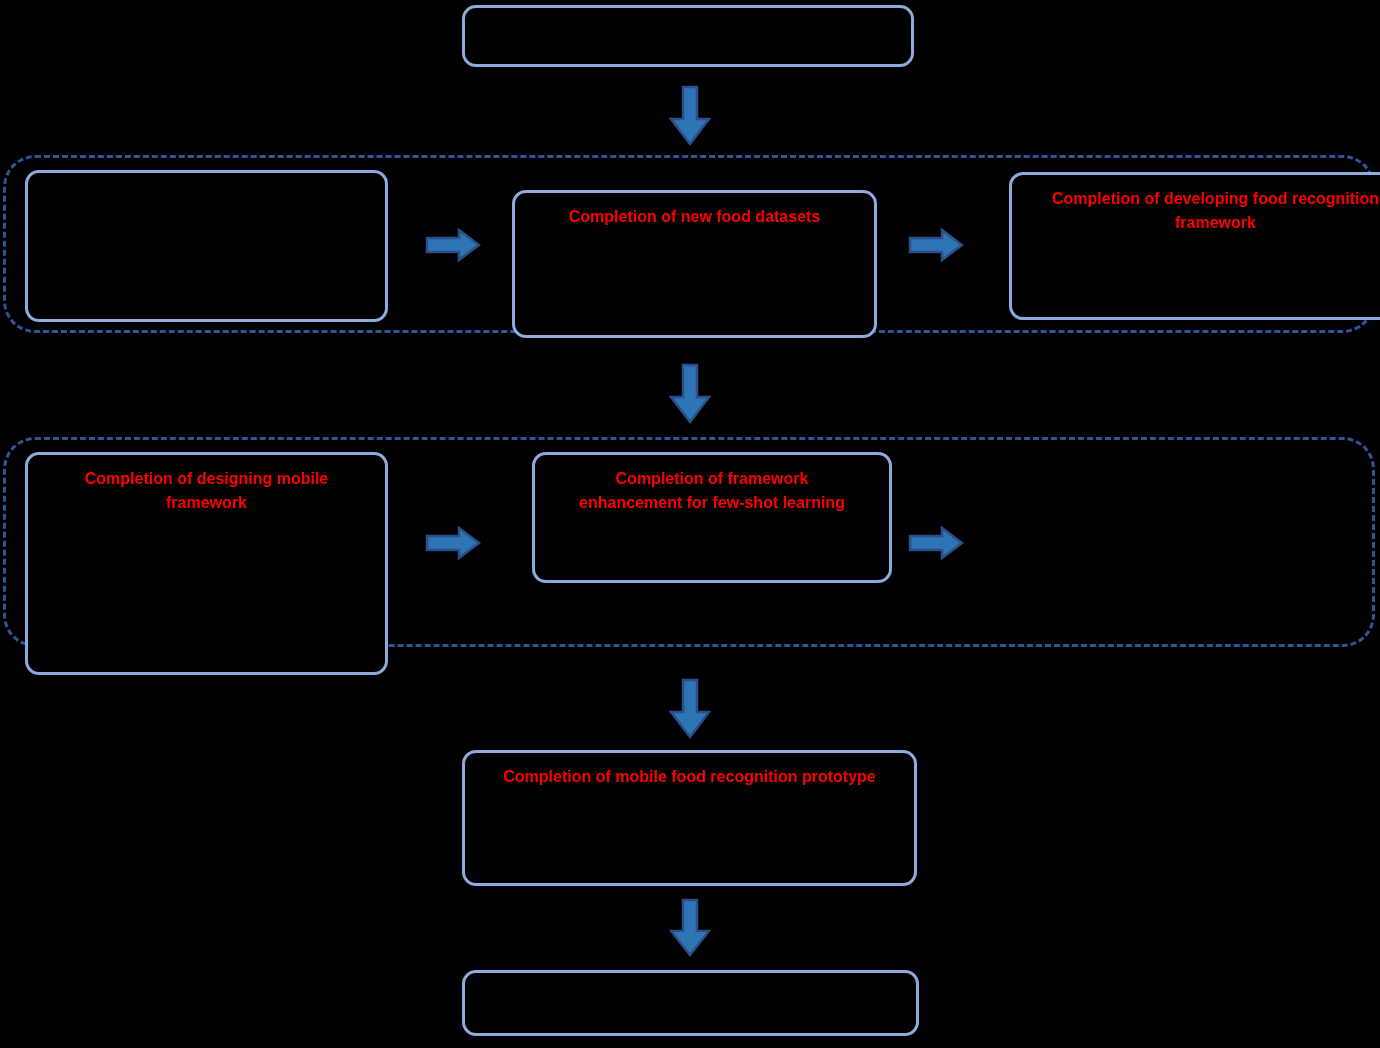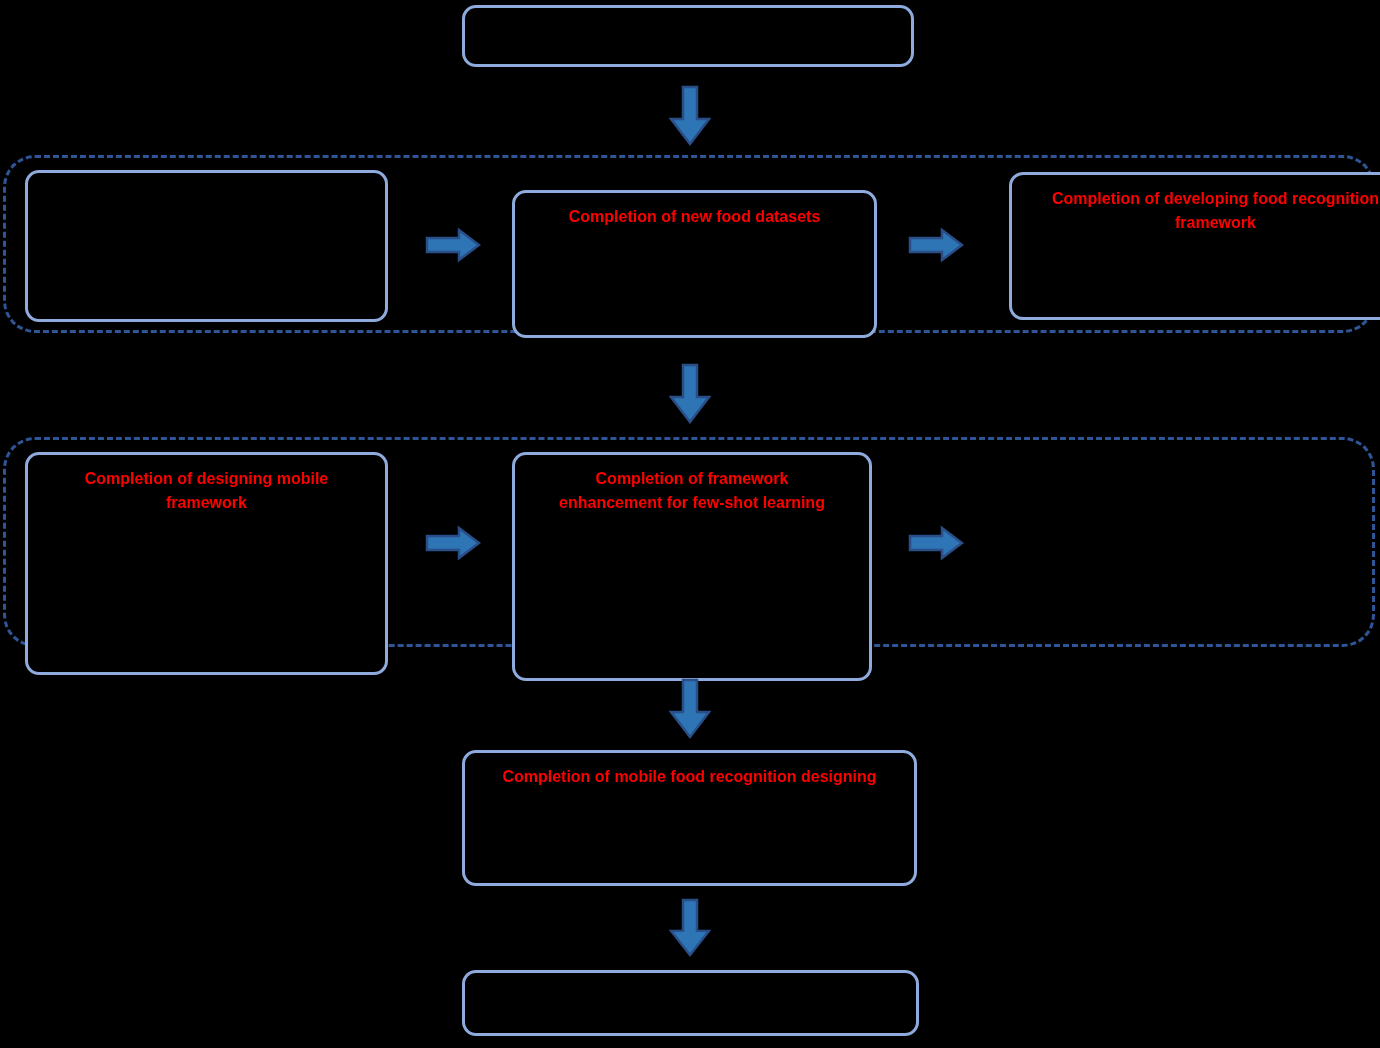--- a/index.html
+++ b/index.html
@@ -56,21 +56,21 @@
   #group-1        {left:3px;   top:155px; width:1372px;height:178px;}
   #box-r1c1       {left:25px;  top:170px; width:363px; height:152px;}
   #arrow-right-1a {left:425px; top:227px; width:56px;  height:36px;}
   #box-r1c2       {left:512px; top:172px; width:365px; height:148px;margin-top:18px;}
   #arrow-right-1b {left:908px; top:227px; width:56px;  height:36px;}
   #box-r1c3       {left:990px; top:172px; width:413px; height:148px;margin-left:19px;}
   #arrow-down-2   {left:669px; top:363px; width:42px;  height:62px;}
   #group-2        {left:3px;   top:437px; width:1372px;height:210px;}
   #box-r2c1       {left:25px;  top:452px; width:363px; height:223px;}
   #arrow-right-2a {left:425px; top:525px; width:56px;  height:36px;}
-  #box-r2c2       {left:512px; top:452px; width:360px; height:229px;}
+  #box-r2c2       {left:532px; top:452px; width:360px; height:131px;}
   #arrow-right-2b {left:908px; top:525px; width:56px;  height:36px;}
   #box-r2c3       {left:990px; top:452px; width:367px; height:181px;}
   #arrow-down-3   {left:669px; top:678px; width:42px;  height:62px;}
   #box-prototype  {left:462px; top:750px; width:455px; height:136px;}
   #arrow-down-4   {left:669px; top:898px; width:42px;  height:60px;}
   #box-bottom     {left:462px; top:970px; width:457px; height:66px;}
 </style>
 </head>
 <body>
 
@@ -141,21 +141,21 @@
   </div>
 
 
   <div class="arrow" id="arrow-down-3">
     <svg viewBox="0 0 42 62" preserveAspectRatio="none">
         <polygon points="14,2 28,2 28,34 40,34 21,59 2,34 14,34"></polygon>
       </svg>
   </div>
 
   <div class="box" id="box-prototype">
-    <span class="label">Completion of mobile food recognition designing</span>
+    <span class="label">Completion of mobile food recognition prototype</span>
   </div>
 
   <div class="arrow" id="arrow-down-4">
     <svg viewBox="0 0 42 62" preserveAspectRatio="none">
         <polygon points="14,2 28,2 28,34 40,34 21,59 2,34 14,34"></polygon>
       </svg>
   </div>
 
   <div class="box" id="box-bottom">
     <span class="label"></span>

